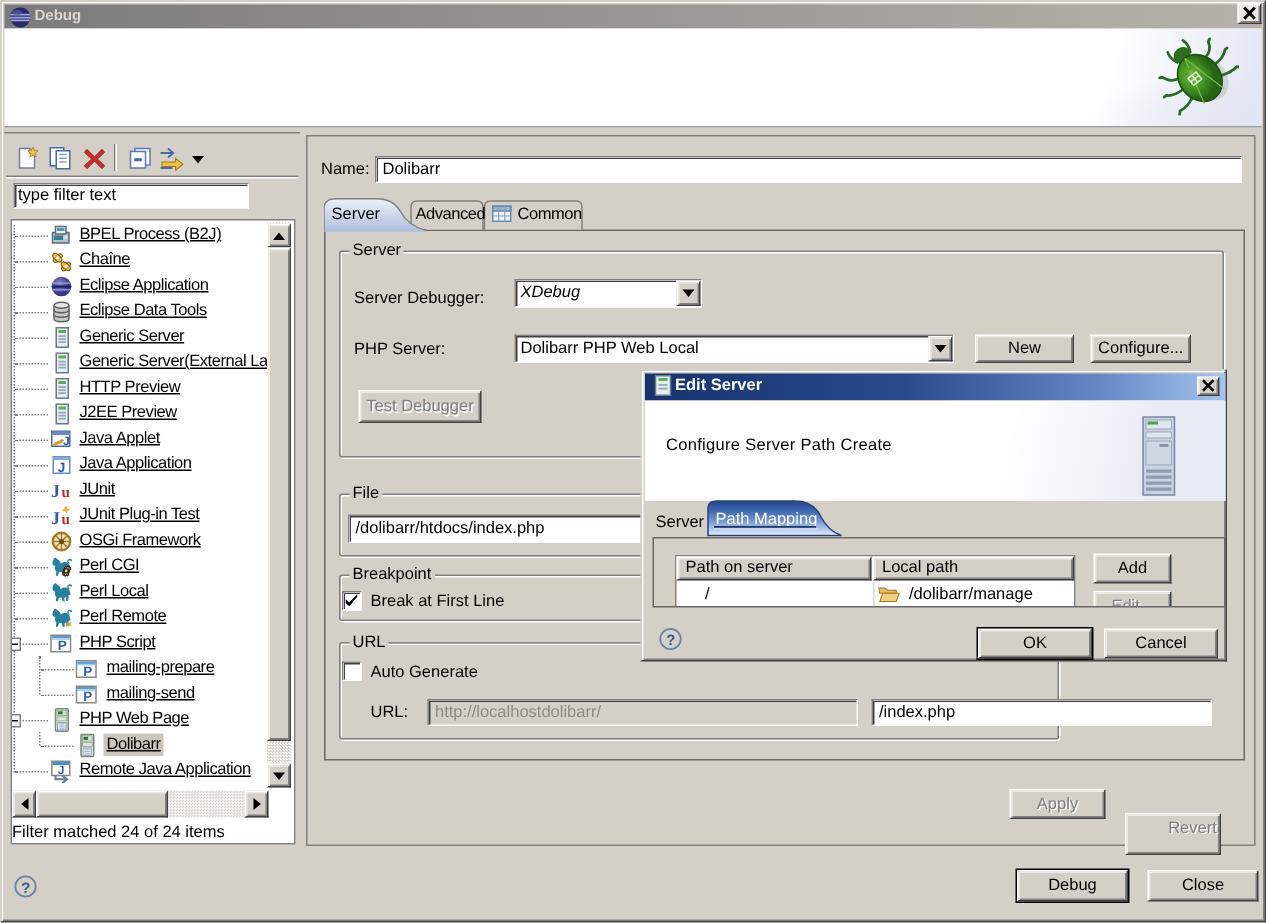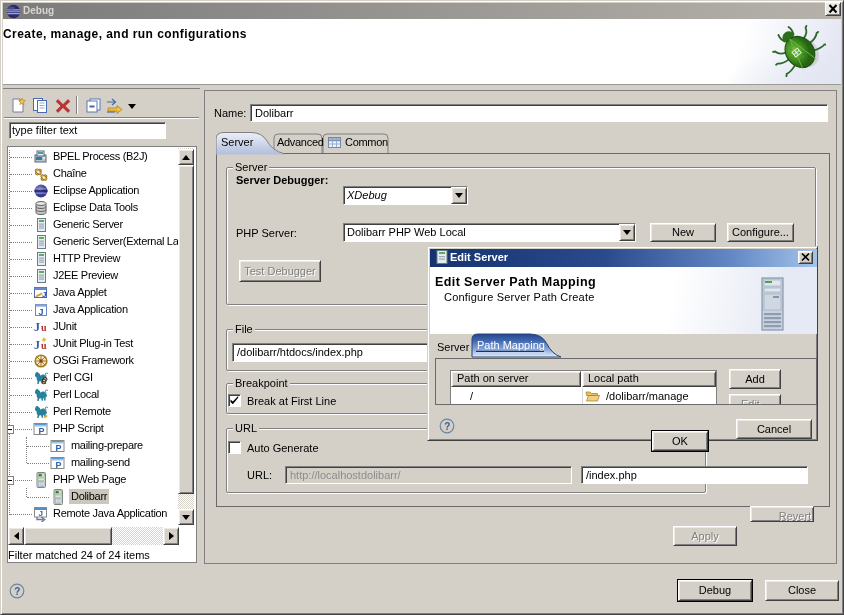--- a/index.html
+++ b/index.html
@@ -4,21 +4,21 @@
 html,body { width:844px; height:615px; }
 body { font-family:"Liberation Sans",sans-serif; font-size:11px; color:#000; background:#d4d0c8; position:relative; overflow:hidden; }
 .abs { position:absolute; }
 .sunken { background:#fff; border:1px solid; border-color:#808080 #ffffff #ffffff #808080; box-shadow: inset 1px 1px 0 #404040; }
 .btn { background:#d4d0c8; border:1px solid; border-color:#ffffff #404040 #404040 #ffffff; box-shadow: inset 1px 1px 0 #ece9e2, inset -1px -1px 0 #808080; text-align:center; }
 .btn.def { outline:1px solid #000; }
 .btn.dis { color:#808080; text-shadow:1px 1px 0 #fff; }
 .groupbox { border:1px solid #808080; box-shadow:1px 1px 0 #fff, inset 1px 1px 0 #fff; border-radius:2px; }
 .grouplabel { position:absolute; background:#d4d0c8; padding:0 2px; top:-7px; left:6px; }
 .dot,.ticon,.tlabel,.expbox { position:absolute; }
-.tlabel { height:15px; line-height:15px; padding:0 2px; white-space:nowrap; letter-spacing:-0.3px; }
+.tlabel { height:15px; line-height:15px; padding:0 2px; white-space:nowrap; letter-spacing:-0.3px;text-decoration:underline; }
 .ticon svg { display:block; }
 .expbox { width:9px; height:9px; background:#fff; border:1px solid #808080; z-index:2; }
 .expbox::after { content:''; position:absolute; left:1px; top:3px; width:5px; height:1px; background:#000; }
 .tri { width:0;height:0;border-left:4px solid transparent;border-right:4px solid transparent;border-top:5px solid #000; }
 .tri-u { width:0;height:0;border-left:4px solid transparent;border-right:4px solid transparent;border-bottom:5px solid #000; }
 .tri-l { width:0;height:0;border-top:4px solid transparent;border-bottom:4px solid transparent;border-right:5px solid #000; }
 .tri-r { width:0;height:0;border-top:4px solid transparent;border-bottom:4px solid transparent;border-left:5px solid #000; }
 .scroll-track { background-image:conic-gradient(#fff 25%, #d8d4cc 25% 50%, #fff 50% 75%, #d8d4cc 75%); background-size:2px 2px; }
 .sb-btn { position:absolute; background:#d4d0c8; border:1px solid; border-color:#ffffff #404040 #404040 #ffffff; box-shadow: inset 1px 1px 0 #ece9e2, inset -1px -1px 0 #808080; display:flex; align-items:center; justify-content:center; font-size:8px; color:#000; }
 </style></head>
@@ -36,21 +36,20 @@
   <div class="btn abs" style="left:822px;top:-1px;width:16px;height:14px;background:#ebe8e2;">
       <svg width="14" height="12" viewBox="0 0 14 12" style="position:absolute;left:0px;top:0px">
         <path d="M3.5,2 L10.5,9.5 M10.5,2 L3.5,9.5" stroke="#000" stroke-width="2"></path>
       </svg>
     </div>
 </div>
 
 <div class="abs" style="left:3px;top:19px;width:838px;height:66px;background:#fff;border-bottom:1px solid #9a9a96;overflow:hidden;">
   <div class="abs" style="left:560px;top:0;width:278px;height:69px;background:linear-gradient(105deg,rgba(255,255,255,0) 62%,#eaecf6 88%,#e1e5f1 100%);"></div>
   <div class="abs" style="left:700px;top:34px;width:138px;height:35px;background:radial-gradient(ellipse 160px 60px at 100% 100%,#e2e6f2 0%,rgba(255,255,255,0) 75%);"></div>
-  <span style="position:absolute;left:0px;top:8px;font-weight:bold;font-size:12px;letter-spacing:0.45px;">Create, manage, and run configurations</span>
 
   <svg class="abs" style="left:766px;top:1px" width="57" height="57" viewBox="0 0 62 62">
     <defs>
         <radialGradient id="bugb" cx="38%" cy="38%">
           <stop offset="0%" stop-color="#7abc4a"></stop>
           <stop offset="55%" stop-color="#449422"></stop>
           <stop offset="100%" stop-color="#266414"></stop>
         </radialGradient>
       </defs>
     <g transform="rotate(-38 31 33)">
@@ -415,21 +414,21 @@
       <path d="M4.5,0.5 v10 M8.5,0.5 v10 M0.5,7 h12" stroke="#8aa0c0" stroke-width="0.8"></path>
     </g>
   <text x="129" y="15" font-size="11" letter-spacing="-0.3">Common</text>
 </svg>
 
 <div class="abs" style="left:216px;top:153px;width:614px;height:354px;border:1px solid #696969;background:#d4d0c8;"></div>
 
 <div class="abs groupbox" style="left:226px;top:167px;width:590px;height:138px;">
     <span class="grouplabel">Server</span>
   </div>
-<span class="abs" style="left:236px;top:174px;font-weight:bold;">Server Debugger:</span>
+<span class="abs" style="left:236px;top:193px;">Server Debugger:</span>
 <div class="abs sunken" style="left:343px;top:186px;width:125px;height:19px;font-style:italic;">
     <span style="position:absolute;left:3px;top:2px;">XDebug</span>
   <div class="sb-btn" style="left:107px;top:0px;width:16px;height:17px;">
       <div class="tri"></div>
     </div>
   </div>
 <span class="abs" style="left:236px;top:227px;">PHP Server:</span>
 <div class="abs sunken" style="left:343px;top:223px;width:293px;height:19px;">
     <span style="position:absolute;left:3px;top:2px;">Dolibarr PHP Web Local</span>
   <div class="sb-btn" style="left:275px;top:0px;width:16px;height:17px;">
@@ -464,21 +463,21 @@
 <span class="abs" style="left:247px;top:442px;">Auto Generate</span>
 <span class="abs" style="left:247px;top:469px;">URL:</span>
 <div class="abs sunken" style="left:285px;top:466px;width:287px;height:18px;background:#d4d0c8;">
     <span style="position:absolute;left:4px;top:2px;color:#8c8c8c;">http://localhostdolibarr/</span>
   </div>
 <div class="abs sunken" style="left:581px;top:466px;width:227px;height:18px;">
     <span style="position:absolute;left:4px;top:2px;">/index.php</span>
   </div>
 
 <div class="btn abs dis" style="left:673px;top:526px;width:64px;height:20px;line-height:18px;">Apply</div>
-<div class="btn abs dis" style="left:750px;top:506px;width:64px;height:16px;line-height:18px;padding-left:26px;">Revert</div>
+<div class="btn abs dis" style="left:750px;top:542px;width:64px;height:28px;line-height:18px;padding-left:26px;">Revert</div>
 
 <svg class="abs" style="left:9px;top:583px" width="16" height="16" viewBox="0 0 16 16">
     <circle cx="8" cy="8" r="6.8" fill="none" stroke="#6a84a8" stroke-width="1.2"></circle>
     <text x="5.2" y="12" font-size="10" font-weight="bold" fill="#3c5c90">?</text>
   </svg>
 <div class="btn abs def" style="left:678px;top:580px;width:74px;height:21px;line-height:19px;">Debug</div>
 <div class="btn abs" style="left:765px;top:580px;width:74px;height:21px;line-height:19px;">Close</div>
 
 <div class="abs" style="left:427px;top:246px;width:391px;height:195px;background:#d4d0c8;border:1px solid;border-color:#d4d0c8 #404040 #404040 #d4d0c8;box-shadow:inset 1px 1px 0 #fff, inset -1px -1px 0 #808080;">
   <div class="abs" style="left:2px;top:2px;width:387px;height:18px;background:linear-gradient(90deg,#16336e 0%,#2a4a8e 45%,#6388c4 78%,#a4c4ec 100%);">
@@ -490,21 +489,20 @@
       </svg>
     <span style="position:absolute;left:20px;top:2px;color:#fff;font-weight:bold;">Edit Server</span>
     <div class="btn abs" style="left:368px;top:2px;width:15px;height:13px;">
         <svg width="13" height="11" viewBox="0 0 13 11" style="position:absolute;left:0;top:0">
           <path d="M3,1.5 L10,8.5 M10,1.5 L3,8.5" stroke="#000" stroke-width="1.7"></path>
         </svg>
       </div>
   </div>
   <div class="abs" style="left:2px;top:20px;width:387px;height:67px;background:#fff;overflow:hidden;">
     <div class="abs" style="left:180px;top:0;width:207px;height:67px;background:linear-gradient(100deg,rgba(255,255,255,0) 30%,#e6eaf4 80%);"></div>
-    <span style="position:absolute;left:5px;top:8px;font-weight:bold;font-size:12.5px;letter-spacing:0.4px;">Edit Server Path Mapping</span>
     <span style="position:absolute;left:14px;top:24px;letter-spacing:0.2px;">Configure Server Path Create</span>
     <svg class="abs" style="left:331px;top:10px" width="23" height="54" viewBox="0 0 23 54">
         <rect x="1" y="1" width="21" height="52" fill="#c9d2de" stroke="#7888a0"></rect>
         <rect x="3" y="3" width="17" height="6" fill="#dfe6ee" stroke="#98a4b4" stroke-width="0.6"></rect>
         <rect x="4" y="4" width="7" height="2" fill="#4da04d"></rect>
         <rect x="3" y="11" width="17" height="4" fill="#dfe6ee" stroke="#98a4b4" stroke-width="0.6"></rect>
         <rect x="3" y="17" width="17" height="16" fill="#cfd8e2" stroke="#98a4b4" stroke-width="0.6"></rect>
         <rect x="12" y="19" width="6" height="2" fill="#8894a8"></rect>
         <g fill="#8e9cb2">
           <rect x="3" y="36" width="17" height="2.2"></rect>
@@ -546,15 +544,15 @@
     <div class="abs" style="left:146px;top:29px;width:1px;height:40px;background:#d8d8d8;"></div>
 
     <div class="btn abs" style="left:293px;top:10px;width:52px;height:20px;line-height:18px;">Add</div>
     <div class="btn abs dis" style="left:293px;top:35px;width:52px;height:20px;line-height:18px;">Edit...</div>
   </div>
 
   <svg class="abs" style="left:11px;top:171px" width="16" height="16" viewBox="0 0 16 16">
       <circle cx="8" cy="8" r="6.8" fill="none" stroke="#6a84a8" stroke-width="1.2"></circle>
       <text x="5.2" y="12" font-size="10" font-weight="bold" fill="#3c5c90">?</text>
     </svg>
-  <div class="btn abs def" style="left:224px;top:184px;width:56px;height:20px;line-height:18px;">OK</div>
+  <div class="btn abs def" style="left:224px;top:172px;width:76px;height:20px;line-height:18px;">OK</div>
   <div class="btn abs" style="left:308px;top:172px;width:76px;height:20px;line-height:18px;">Cancel</div>
 </div>
 
 </body></html>

